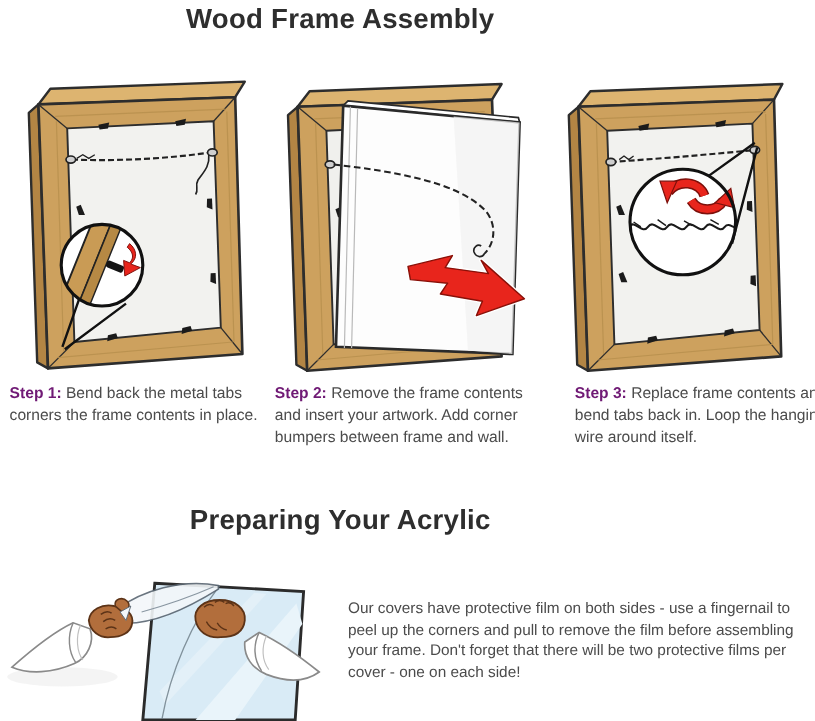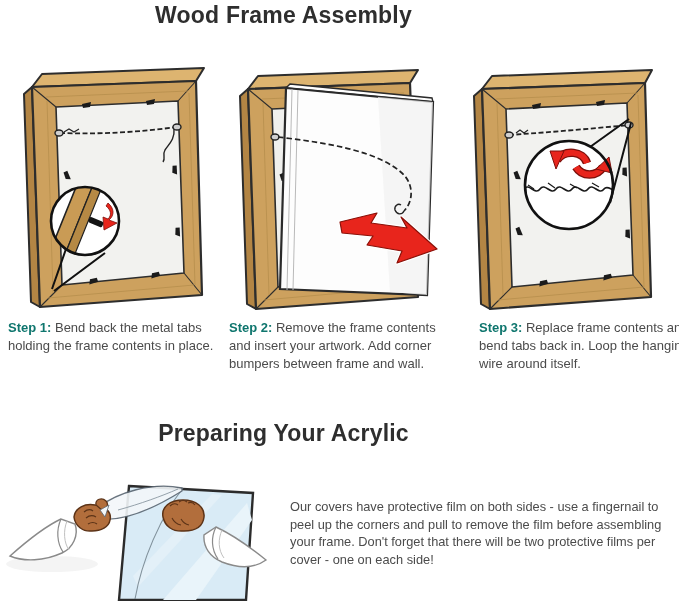--- a/index.html
+++ b/index.html
@@ -7,21 +7,21 @@
   .canvas{position:relative;width:679px;height:601px;background:#ffffff;}
   .sec-title{position:absolute;left:0;width:567px;text-align:center;margin:0;
              color:#2e2e2e;font-size:23px;font-weight:600;letter-spacing:.2px;}
   #title-assembly{top:2px;}
   #title-acrylic{top:420px;}
   .fig{position:absolute;top:55px;}
   #fig1{left:8px;}
   #fig2{left:228px;}
   #fig3{left:456px;}
   .caption{position:absolute;top:319px;margin:0;font-size:13px;line-height:18px;color:#4b4b4b;}
-  .caption b{color:#0f766e;font-weight:700;}
+  .caption b{color:#701a75;font-weight:700;}
   #cap1{left:8px;width:216px;}
   #cap2{left:229px;width:224px;}
   #cap3{left:479px;width:224px;}
   #fig-acrylic{position:absolute;left:0;top:460px;}
   #acrylic-text{position:absolute;left:290px;top:498px;width:372px;margin:0;
                 font-size:12.8px;line-height:17.5px;color:#4b4b4b;}
 </style>
 </head>
 <body>
 
@@ -179,21 +179,21 @@
         <path d="M131,108 c-4,-12 -22,-14 -30,-3" fill="none" stroke="#E8251C" stroke-width="6"></path>
         <polygon points="94,96 108,96 100,114" fill="#E8251C" stroke="#7c100b" stroke-width="1"></polygon>
         <path d="M120,112 c6,10 21,10 27,0" fill="none" stroke="#7c100b" stroke-width="8.5"></path>
         <path d="M120,112 c6,10 21,10 27,0" fill="none" stroke="#E8251C" stroke-width="6"></path>
         <polygon points="153,102 156,118 140,114" fill="#E8251C" stroke="#7c100b" stroke-width="1"></polygon>
       </g>
       <circle cx="113" cy="130" r="44" fill="none" stroke="#111111" stroke-width="2.6"></circle>
     </g>
   </svg>
 
-  <p id="cap1" class="caption"><b>Step 1:</b> <span>Bend back the metal tabs holding the frame contents in place.</span></p>
+  <p id="cap1" class="caption"><b>Step 1:</b> <span>Bend back the metal tabs corners the frame contents in place.</span></p>
   <p id="cap2" class="caption"><b>Step 2:</b> <span>Remove the frame contents and insert your artwork. Add corner bumpers between frame and wall.</span></p>
   <p id="cap3" class="caption"><b>Step 3:</b> <span>Replace frame contents and bend tabs back in. Loop the hanging wire around itself.</span></p>
 
   <h2 id="title-acrylic" class="sec-title">Preparing Your Acrylic</h2>
 
   <svg id="fig-acrylic" width="300" height="141" viewBox="0 0 300 141">
     <g>
       <polygon points="129,26 253,33 246,140 119,140" fill="#D9EBF6" stroke="#2b2b2b" stroke-width="2.4"></polygon>
       <polygon points="163,140 247,43 252,60 196,140" fill="#E9F4FA"></polygon>
       <polygon points="133,116 212,34 222,35 138,127" fill="#E3F0F8"></polygon>

